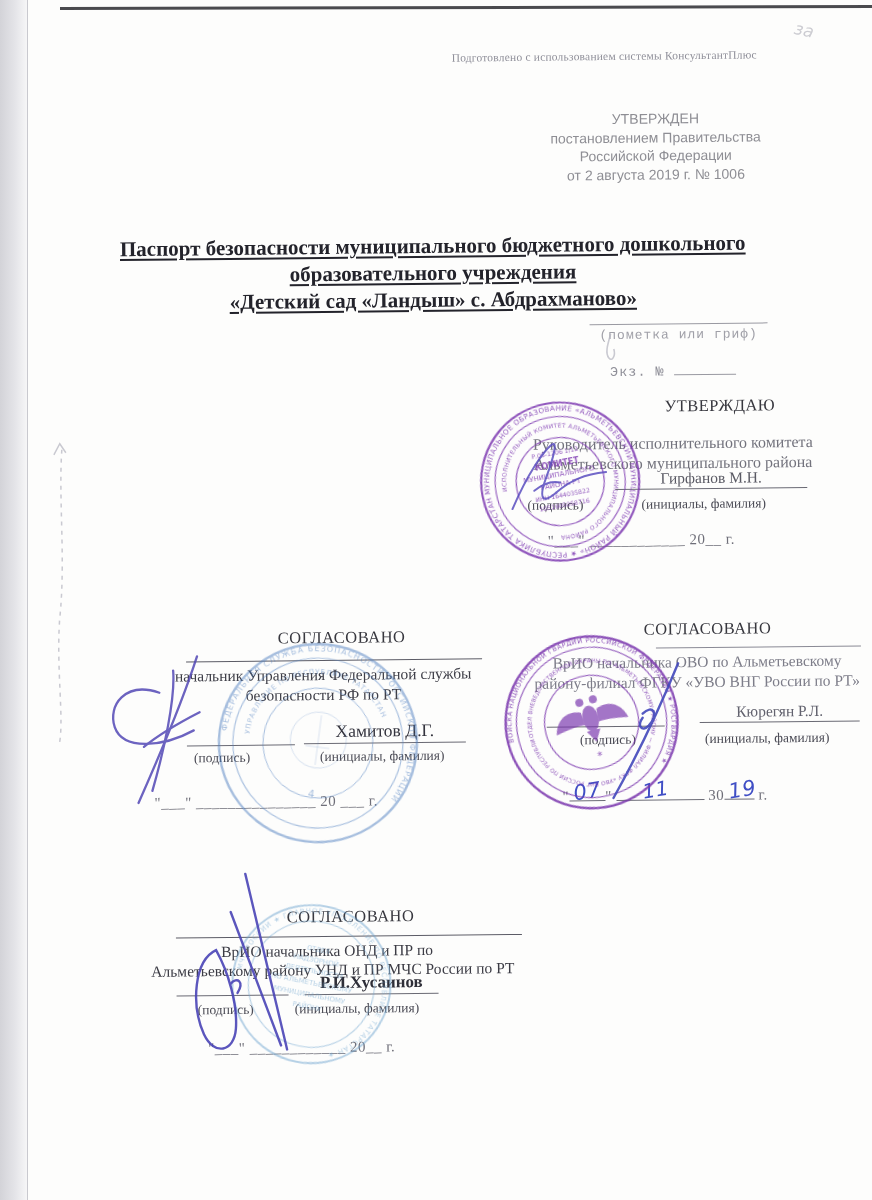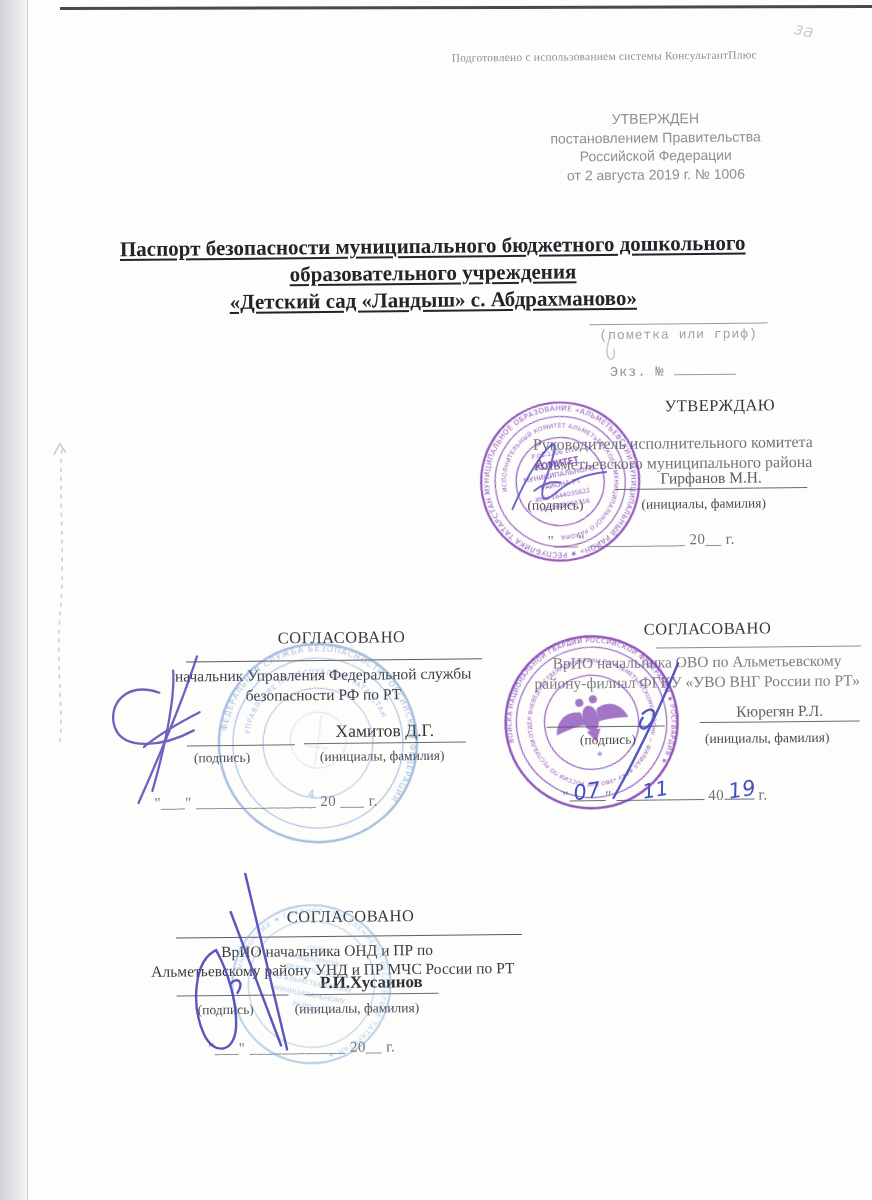--- a/index.html
+++ b/index.html
@@ -173,21 +173,21 @@
       <div>ВрИО начальника ОВО по Альметьевскому</div>
       <div>району-филиал ФГКУ «УВО ВНГ России по РТ»</div>
     </div>
     <div class="sigline" style="left:545px;top:712px;width:118px;"></div>
     <div class="namerow" style="left:698px;top:706px;width:160px;font-size:15.5px;color:#62626e;">Кюрегян Р.Л.</div>
     <div class="caption" style="left:578px;top:734px;">(подпись)</div>
     <div class="caption" style="left:703px;top:734px;">(инициалы, фамилия)</div>
     <div class="dateline" style="left:560px;top:788px;">
       <span>"</span><span class="dl-seg" style="width:36px;"><span class="hand" style="left:4px;bottom:-3px;font-size:21px;">07</span></span><span>"</span>
       <span class="dl-seg" style="width:88px;"><span class="hand" style="left:26px;bottom:-2px;font-size:20px;">11</span></span>
-      <span>40</span><span class="dl-seg" style="width:30px;"><span class="hand" style="left:4px;bottom:-3px;font-size:21px;">19</span></span>
+      <span>30</span><span class="dl-seg" style="width:30px;"><span class="hand" style="left:4px;bottom:-3px;font-size:21px;">19</span></span>
       <span>г.</span>
     </div>
 
     <svg class="stamp z4" style="left:498px;top:632px;opacity:.85;transform:rotate(-14deg);" width="185" height="185" viewBox="0 0 185 185">
       <defs>
         <path id="s3o" d="M12,92 a80,80 0 1,1 160,0 a80,80 0 1,1 -160,0"></path>
         <path id="s3i" d="M32,92 a60,60 0 1,1 120,0 a60,60 0 1,1 -120,0"></path>
       </defs>
       <g fill="none" stroke="#7a36ae">
         <circle cx="92" cy="92" r="86" stroke-width="2.4"></circle>

